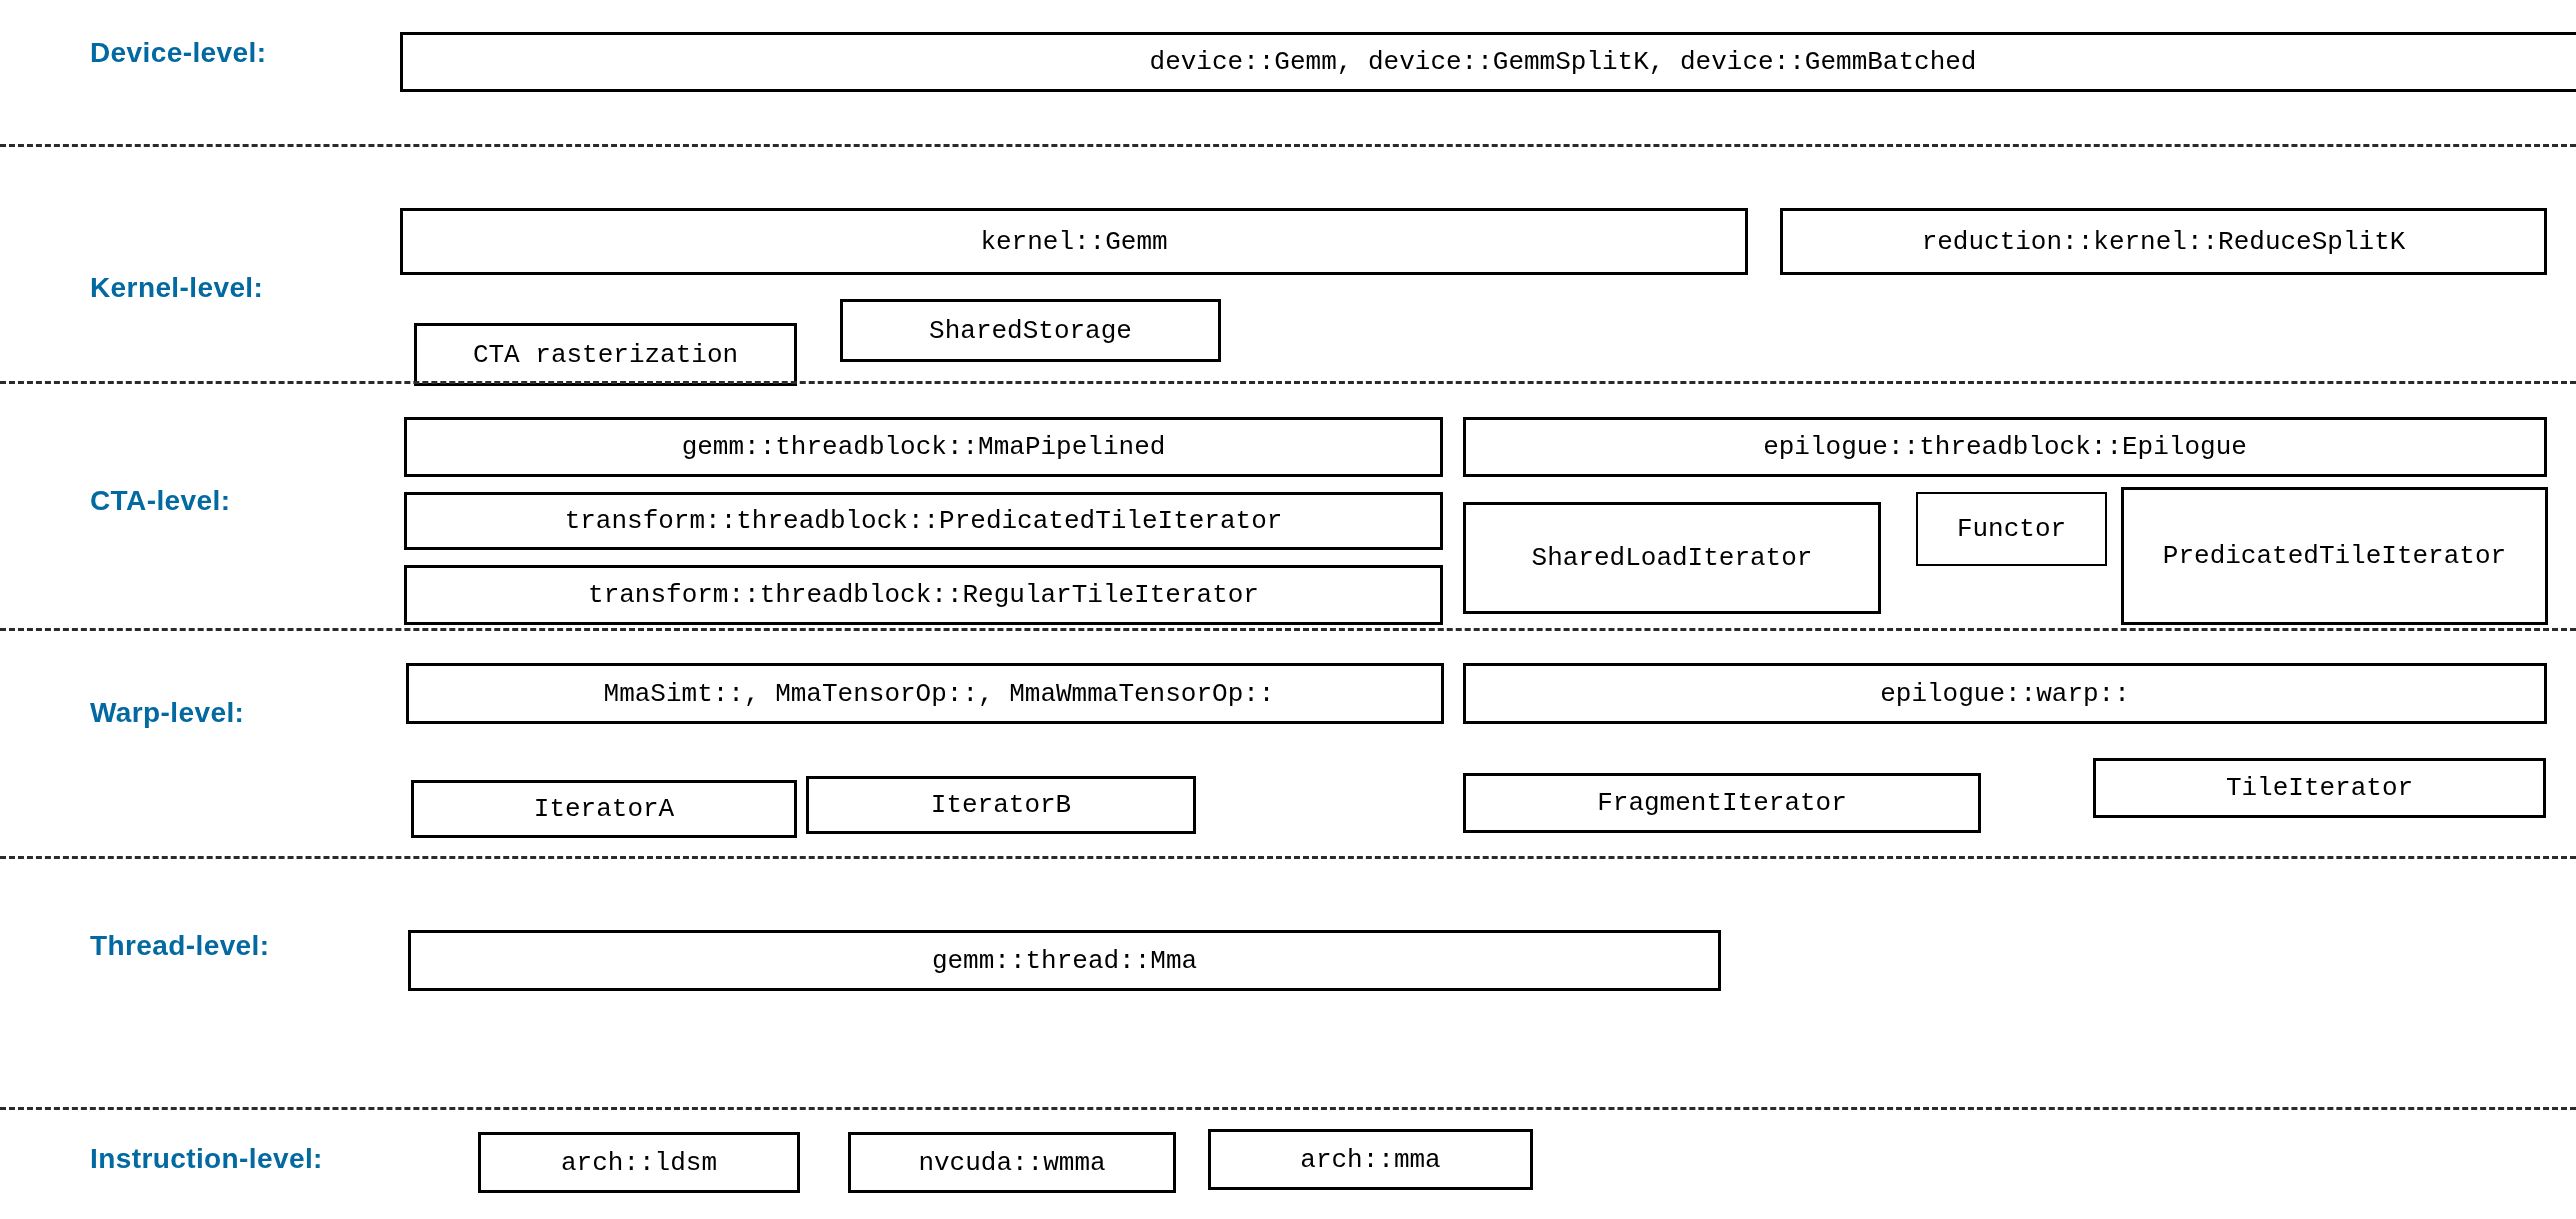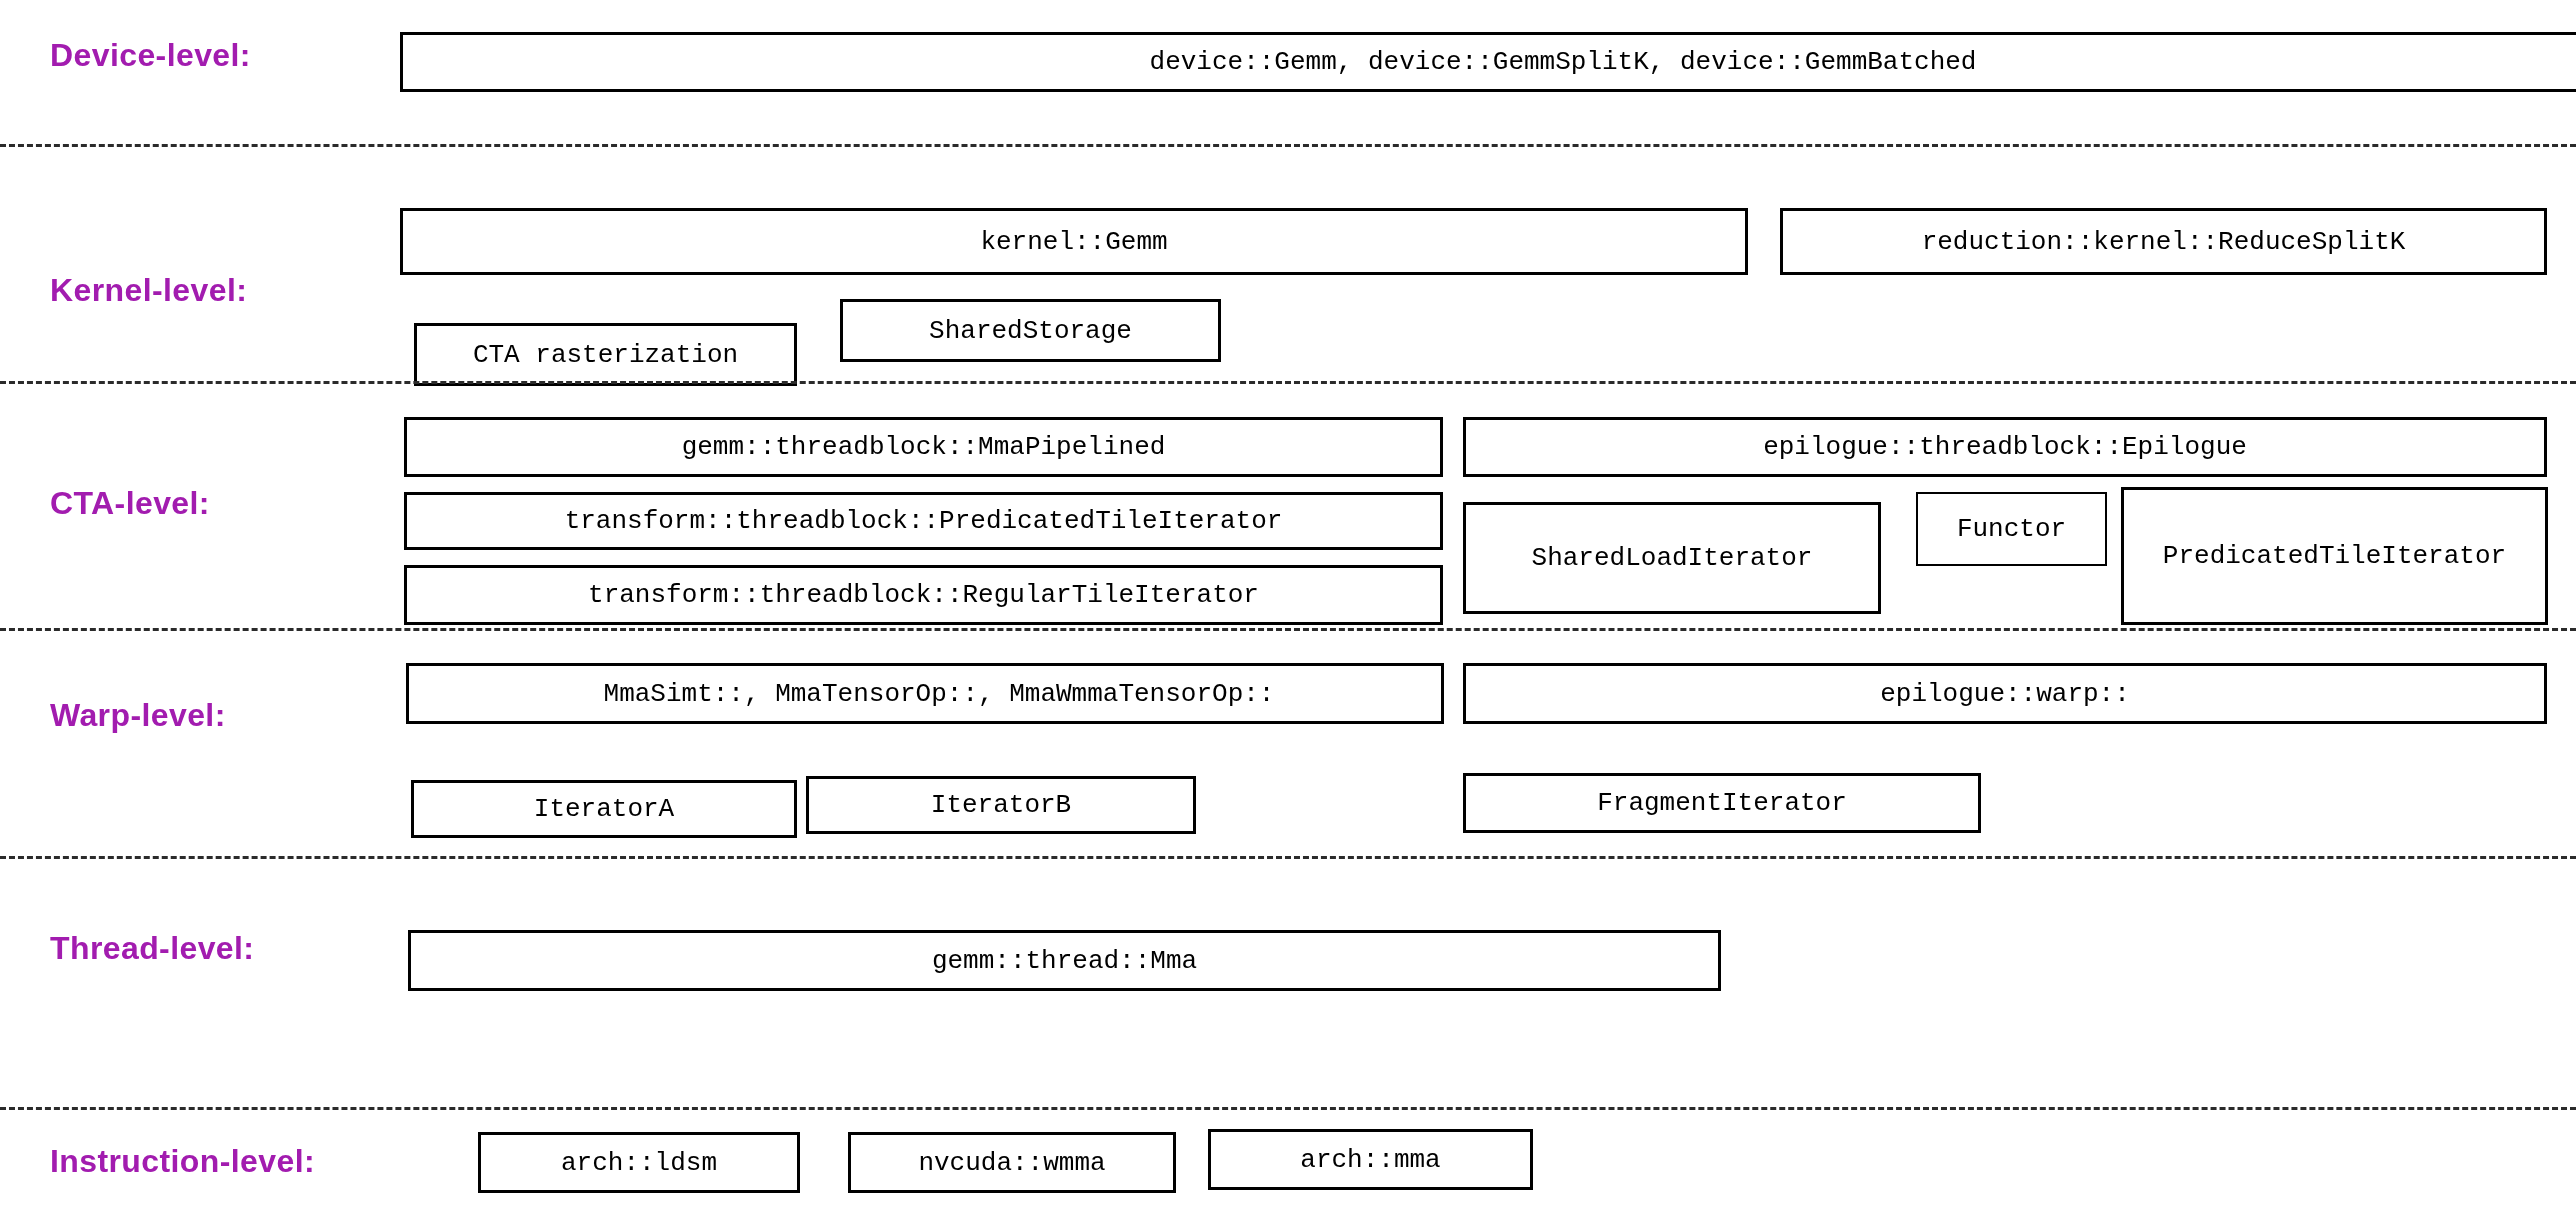--- a/index.html
+++ b/index.html
@@ -22,24 +22,25 @@
     position: absolute;
     left: 0;
     width: 2576px;
     height: 0;
     border-top: 3.1px dashed #2b2b2b;
   }
   .lvl-label {
     position: absolute;
     font-family: "Liberation Sans", sans-serif;
     font-weight: bold;
-    font-size: 32px;
+    font-size: 28px;
     letter-spacing: 0.4px;
-    color: #a21caf;
+    color: #0369a1;
     white-space: nowrap;
+    margin-left: 40px;
   }
   .box {
     position: absolute;
     box-sizing: border-box;
     border: 3.1px solid #000000;
     background: #ffffff;
     display: flex;
     align-items: center;
     justify-content: center;
     font-family: "Liberation Mono", monospace;
@@ -98,20 +99,21 @@
   <div class="box" style="left:406px; top:663px; width:1038px; height:61px;padding-left:28px;">MmaSimt::, MmaTensorOp::, MmaWmmaTensorOp::</div>
 
   <div class="box" style="left:1463px; top:663px; width:1084px; height:61px;">epilogue::warp::</div>
 
   <div class="box" style="left:411px; top:780px; width:386px; height:58px;">IteratorA</div>
 
   <div class="box" style="left:806px; top:776px; width:390px; height:58px;">IteratorB</div>
 
   <div class="box" style="left:1463px; top:773px; width:518px; height:60px;">FragmentIterator</div>
 
+  <div class="box" style="left:2093px; top:758px; width:453px; height:60px;">TileIterator</div>
 
   <div class="sep" style="top:856px;"></div>
 
   <div class="lvl-label" style="left:50px; top:930px;">Thread-level:</div>
 
   <div class="box" style="left:408px; top:930px; width:1313px; height:61px;">gemm::thread::Mma</div>
 
   <div class="sep" style="top:1107px;"></div>
 
   <div class="lvl-label" style="left:50px; top:1143px;">Instruction-level:</div>

